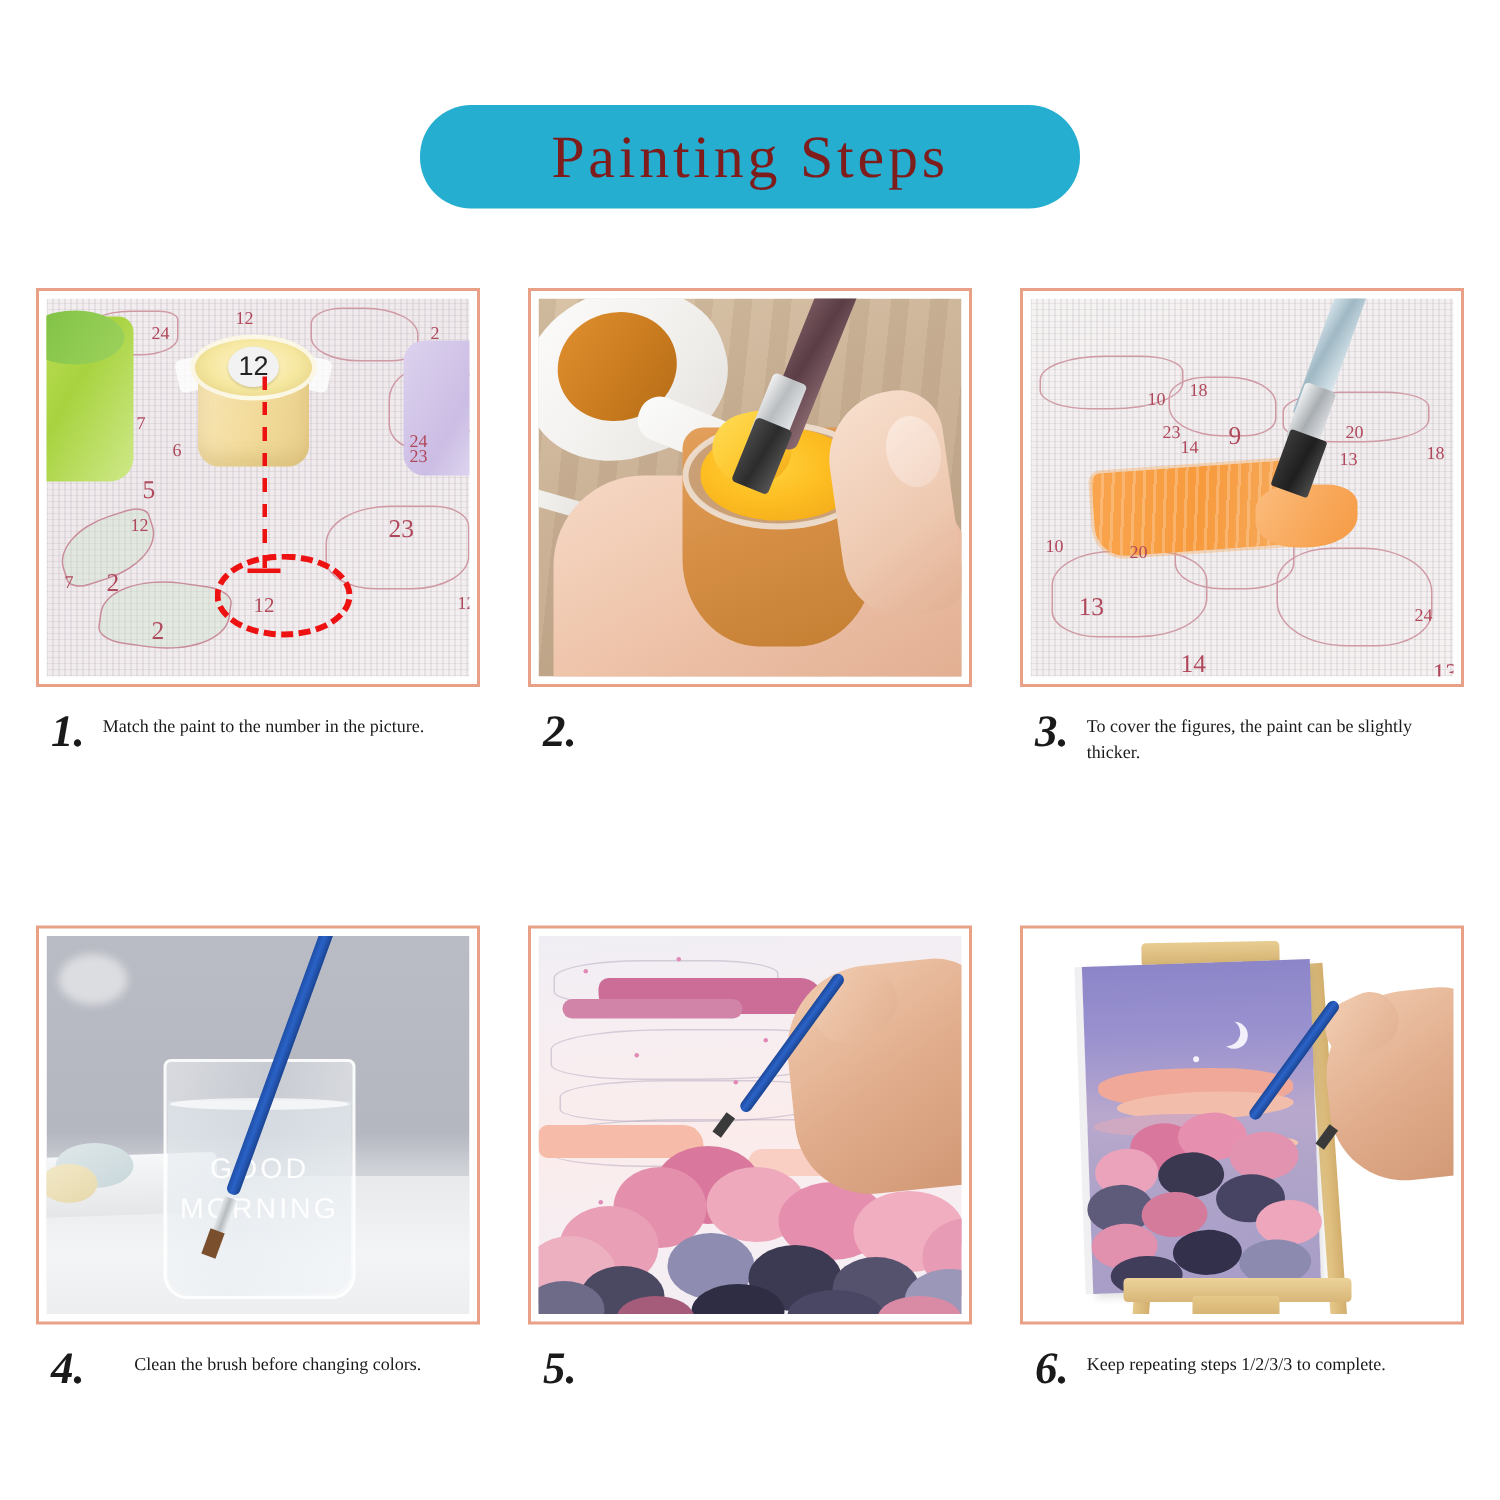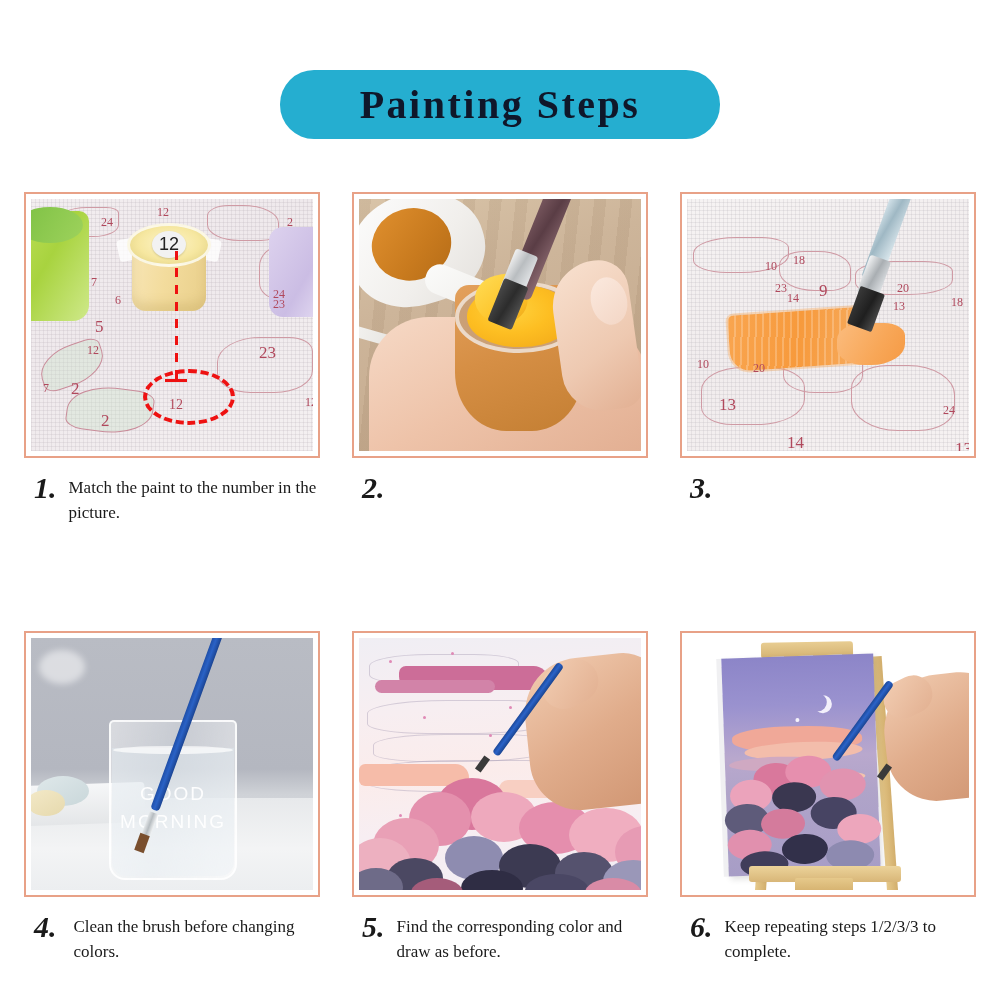--- a/index.html
+++ b/index.html
@@ -16,23 +16,23 @@
     position: absolute; left: 0; top: 70px; width: 1000px;
     display: flex; justify-content: center;
   }
   .banner {
     width: 440px; height: 69px;
     background: #25aed0;
     border-radius: 34px;
     display: flex; align-items: center; justify-content: center;
   }
   .banner-text {
-    color: #0f172a;
+    color: #7f1d1d;
     font-family: "Liberation Serif", "DejaVu Serif", serif;
-    font-weight: bold;
+    font-weight: normal;
     font-size: 40px;
     letter-spacing: 2.5px;
     white-space: nowrap;
   }
 
   
   .grid {
     position: absolute; left: 24px; top: 192px;
     width: 952px;
     display: grid;
@@ -67,27 +67,27 @@
     font-weight: bold;
     font-style: italic;
     font-size: 30px;
     color: #1a1a1a;
     line-height: 1;
     flex: 0 0 auto;
     padding-top: 1px;
   }
   .step-text {
     font-family: "Liberation Serif", "DejaVu Serif", serif;
-    font-size: 17px;
+    font-size: 12px;
     color: #1a1a1a;
     line-height: 1.45;
     margin-left: 12px;
     padding-top: 4px;
   }
-  .step-text.indent { margin-left: 17px; }
+  .step-text.indent { margin-left: 33px; }
 
   
   .canvas-bg {
     position: absolute; inset: 0;
     background:
       repeating-linear-gradient(0deg, rgba(160,150,160,.16) 0 1px, transparent 1px 4px),
       repeating-linear-gradient(90deg, rgba(160,150,160,.16) 0 1px, transparent 1px 4px),
       linear-gradient(150deg,#f3eef0 0%,#efe9ec 40%,#f4f0f1 100%);
   }
   .p1-pot {
@@ -623,20 +623,21 @@
           <div class="cnum" style="left:264px;top:96px;">18</div>
           <div class="cnum" style="left:210px;top:82px;">20</div>
           <div class="cnum" style="left:10px;top:158px;">10</div>
           <div class="cnum" style="left:256px;top:204px;">24</div>
           <div class="cnum big" style="left:100px;top:234px;">14</div>
           <div class="cnum big" style="left:268px;top:240px;">13</div>
         </div>
       </div>
       <div class="caption">
         <span class="step-num">3.</span>
+        <span class="step-text">To cover the figures, the paint can be slightly thicker.</span>
       </div>
     </div>
 
     <div class="cell row2">
       <div class="frame">
         <div class="photo">
           <div class="p4-bg"></div>
           <div class="p4-blur"></div>
           <div class="p4-table"></div>
           <div class="p4-tray"></div>
@@ -710,21 +711,20 @@
           </div>
 
           <div class="p5-hand"></div>
           <div class="p5-finger"></div>
           <div class="p5-brush"></div>
           <div class="p5-brush-tip"></div>
         </div>
       </div>
       <div class="caption">
         <span class="step-num">5.</span>
-        <span class="step-text">Find the corresponding color and draw as before.</span>
       </div>
     </div>
 
     <div class="cell row2">
       <div class="frame">
         <div class="photo">
           <div class="p6-bg"></div>
 
           <div class="p6-leg-l"></div>
           <div class="p6-leg-r"></div>

